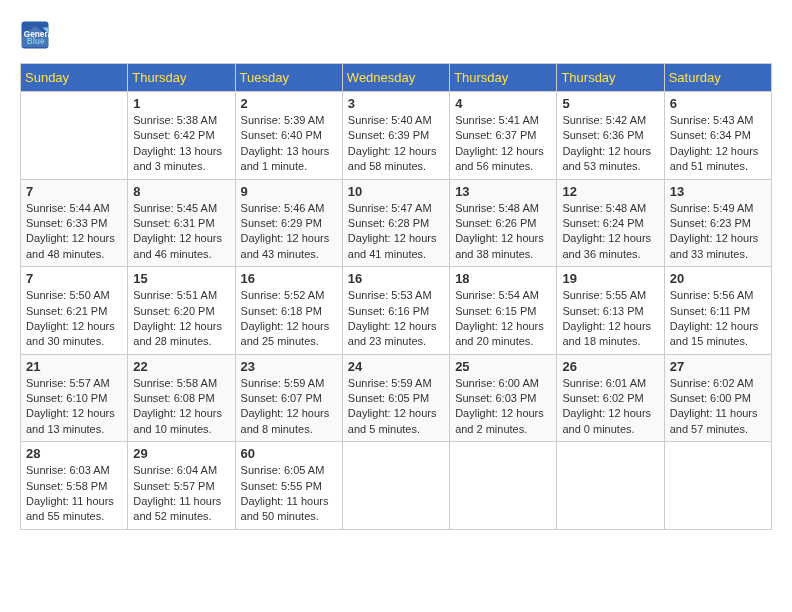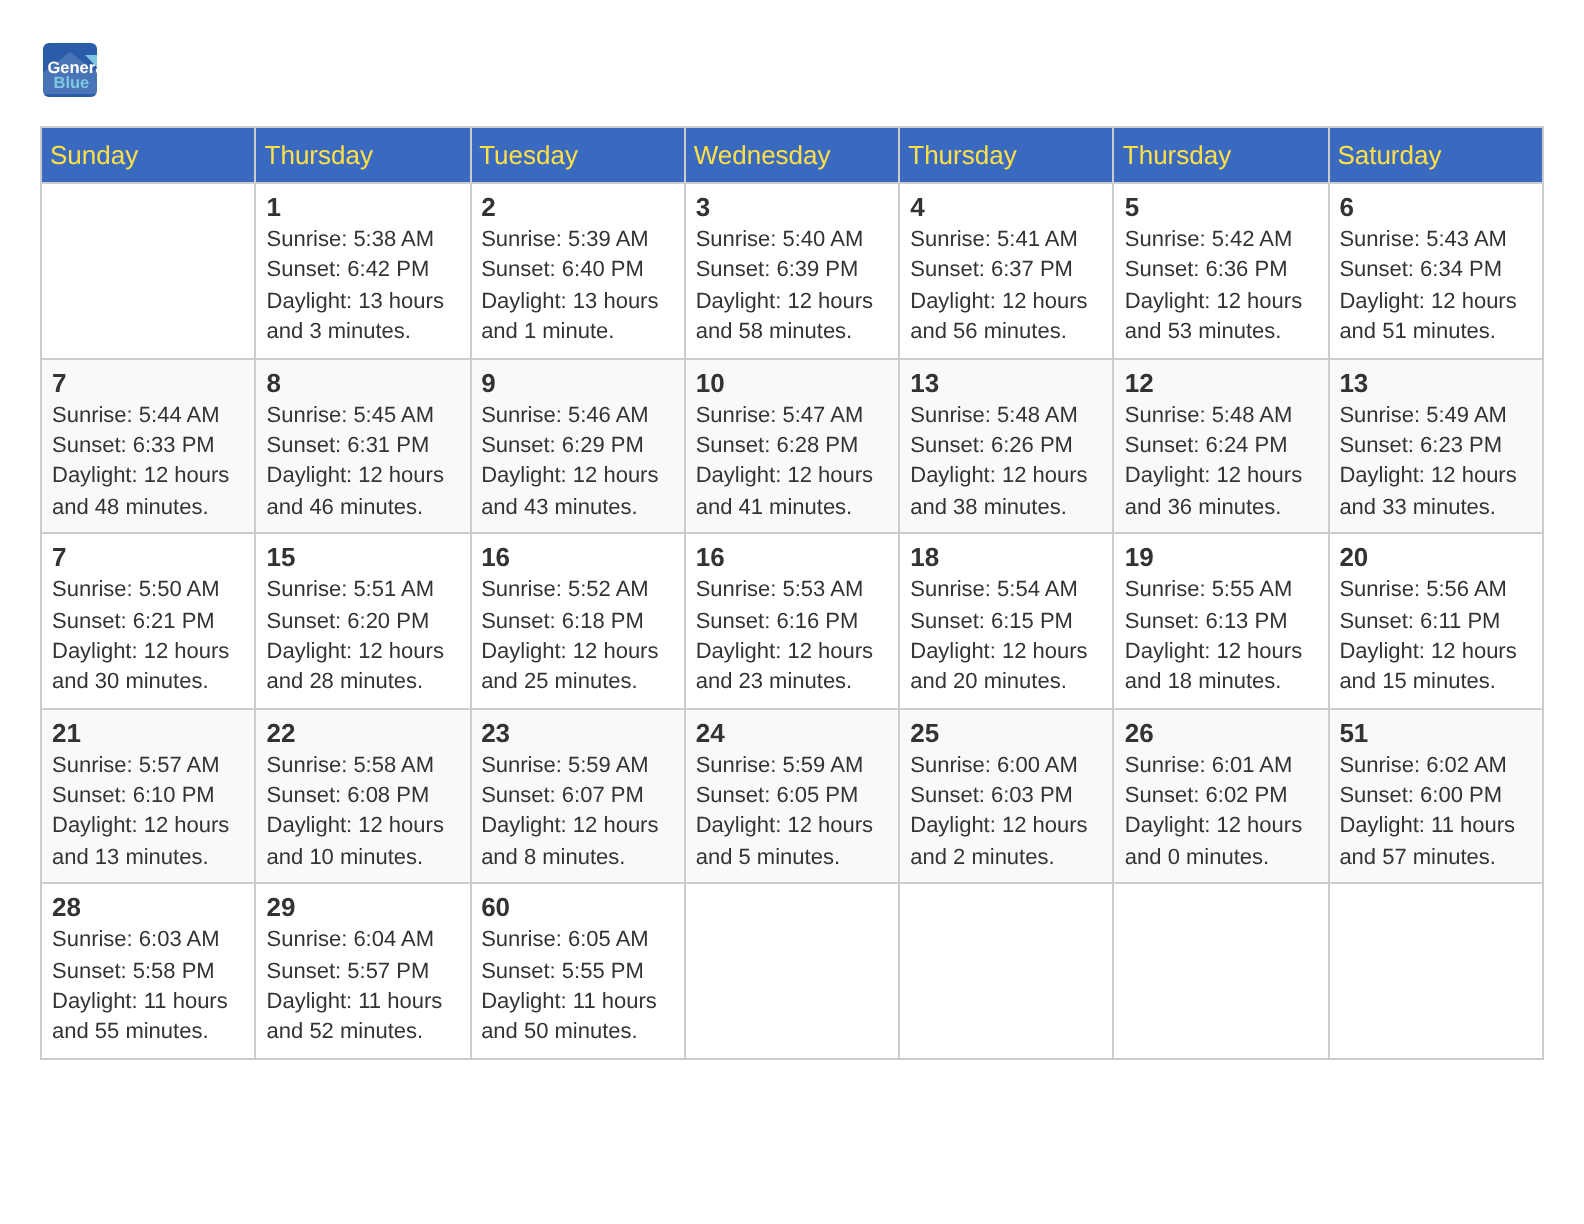--- a/index.html
+++ b/index.html
@@ -221,21 +221,21 @@
         </td>
         <td>
           <span class="day-num">25</span>
           <div class="day-detail">Sunrise: 6:00 AM<br>Sunset: 6:03 PM<br>Daylight: 12 hours<br>and 2 minutes.</div>
         </td>
         <td>
           <span class="day-num">26</span>
           <div class="day-detail">Sunrise: 6:01 AM<br>Sunset: 6:02 PM<br>Daylight: 12 hours<br>and 0 minutes.</div>
         </td>
         <td>
-          <span class="day-num">51</span>
+          <span class="day-num">27</span>
           <div class="day-detail">Sunrise: 6:02 AM<br>Sunset: 6:00 PM<br>Daylight: 11 hours<br>and 57 minutes.</div>
         </td>
       </tr>
       <tr>
         <td>
           <span class="day-num">28</span>
           <div class="day-detail">Sunrise: 6:03 AM<br>Sunset: 5:58 PM<br>Daylight: 11 hours<br>and 55 minutes.</div>
         </td>
         <td>
           <span class="day-num">29</span>

